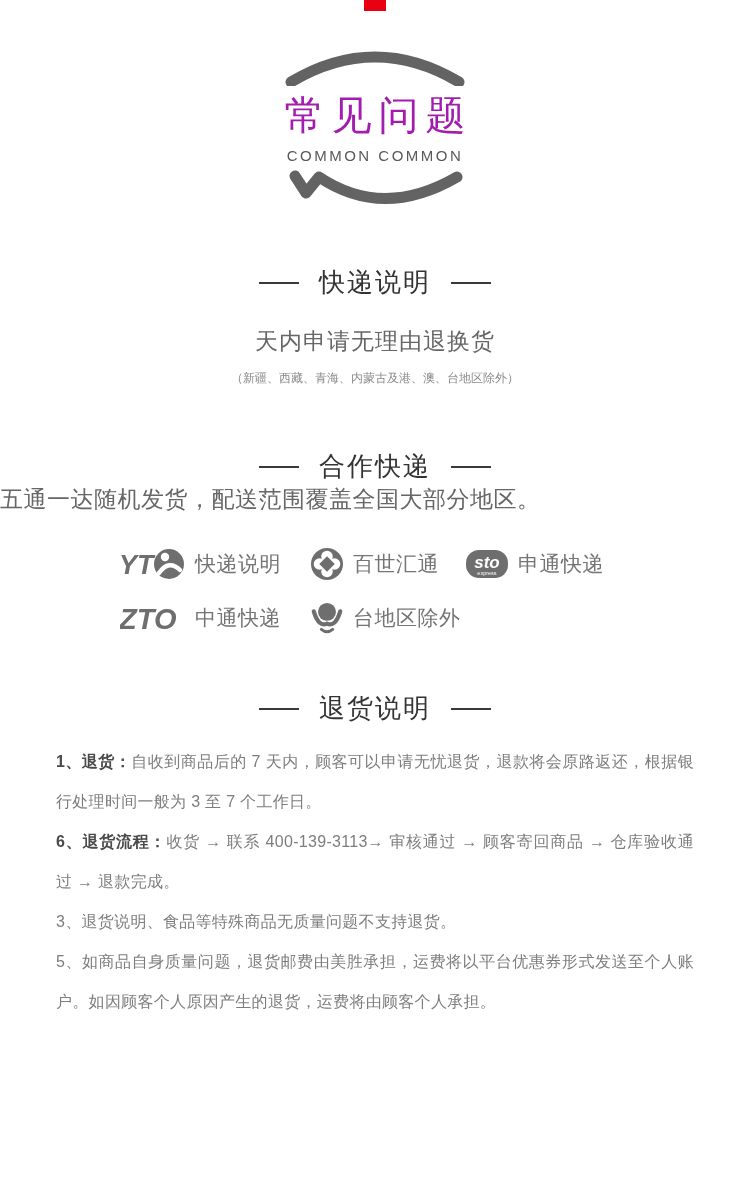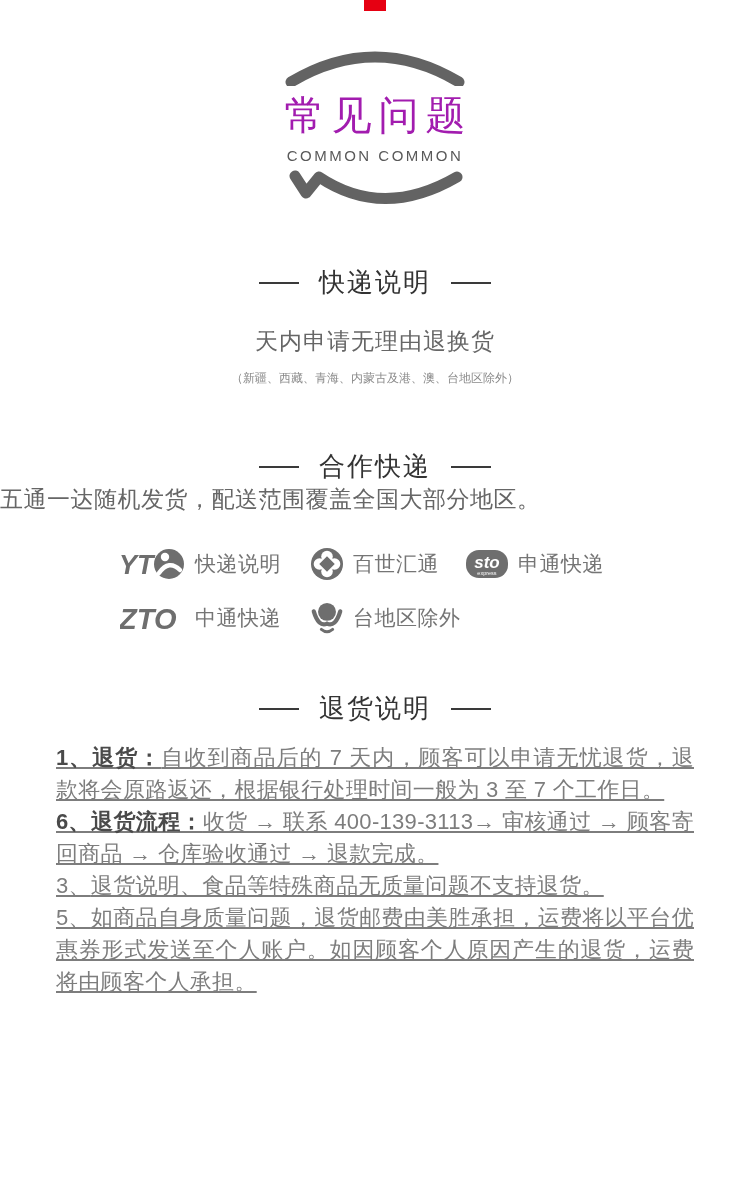--- a/index.html
+++ b/index.html
@@ -26,21 +26,21 @@
 
   .couriers { margin-top:62px; }
   .cour-intro { font-size:23px; color:#666; letter-spacing:0.5px; }
   .cour-grid { margin-top:32px; display:grid; grid-template-columns:190px 155px 165px; justify-content:center; row-gap:20px; }
   .cour-cell { display:flex; align-items:center; gap:9px; }
   .cour-cell svg { flex:none; display:block; }
   .cour-label { font-size:21px; color:#757575; letter-spacing:0.5px; white-space:nowrap; }
 
   .returns { margin-top:56px; }
   .ret-body { width:638px; margin:16px auto 0; }
-  .ret { font-size:22px; line-height:32px; color:#7d7d7d; text-align:justify; letter-spacing:0.3px;text-decoration:underline; }
+  .ret { font-size:16px; line-height:40px; color:#7d7d7d; text-align:justify; letter-spacing:0.3px; }
   .ret .lead-strong { color:#4a4a4a; font-weight:bold; }
 </style>
 </head>
 <body>
 
 <div class="page">
 
   <div class="red-mark"></div>
 
   <header class="hdr">

